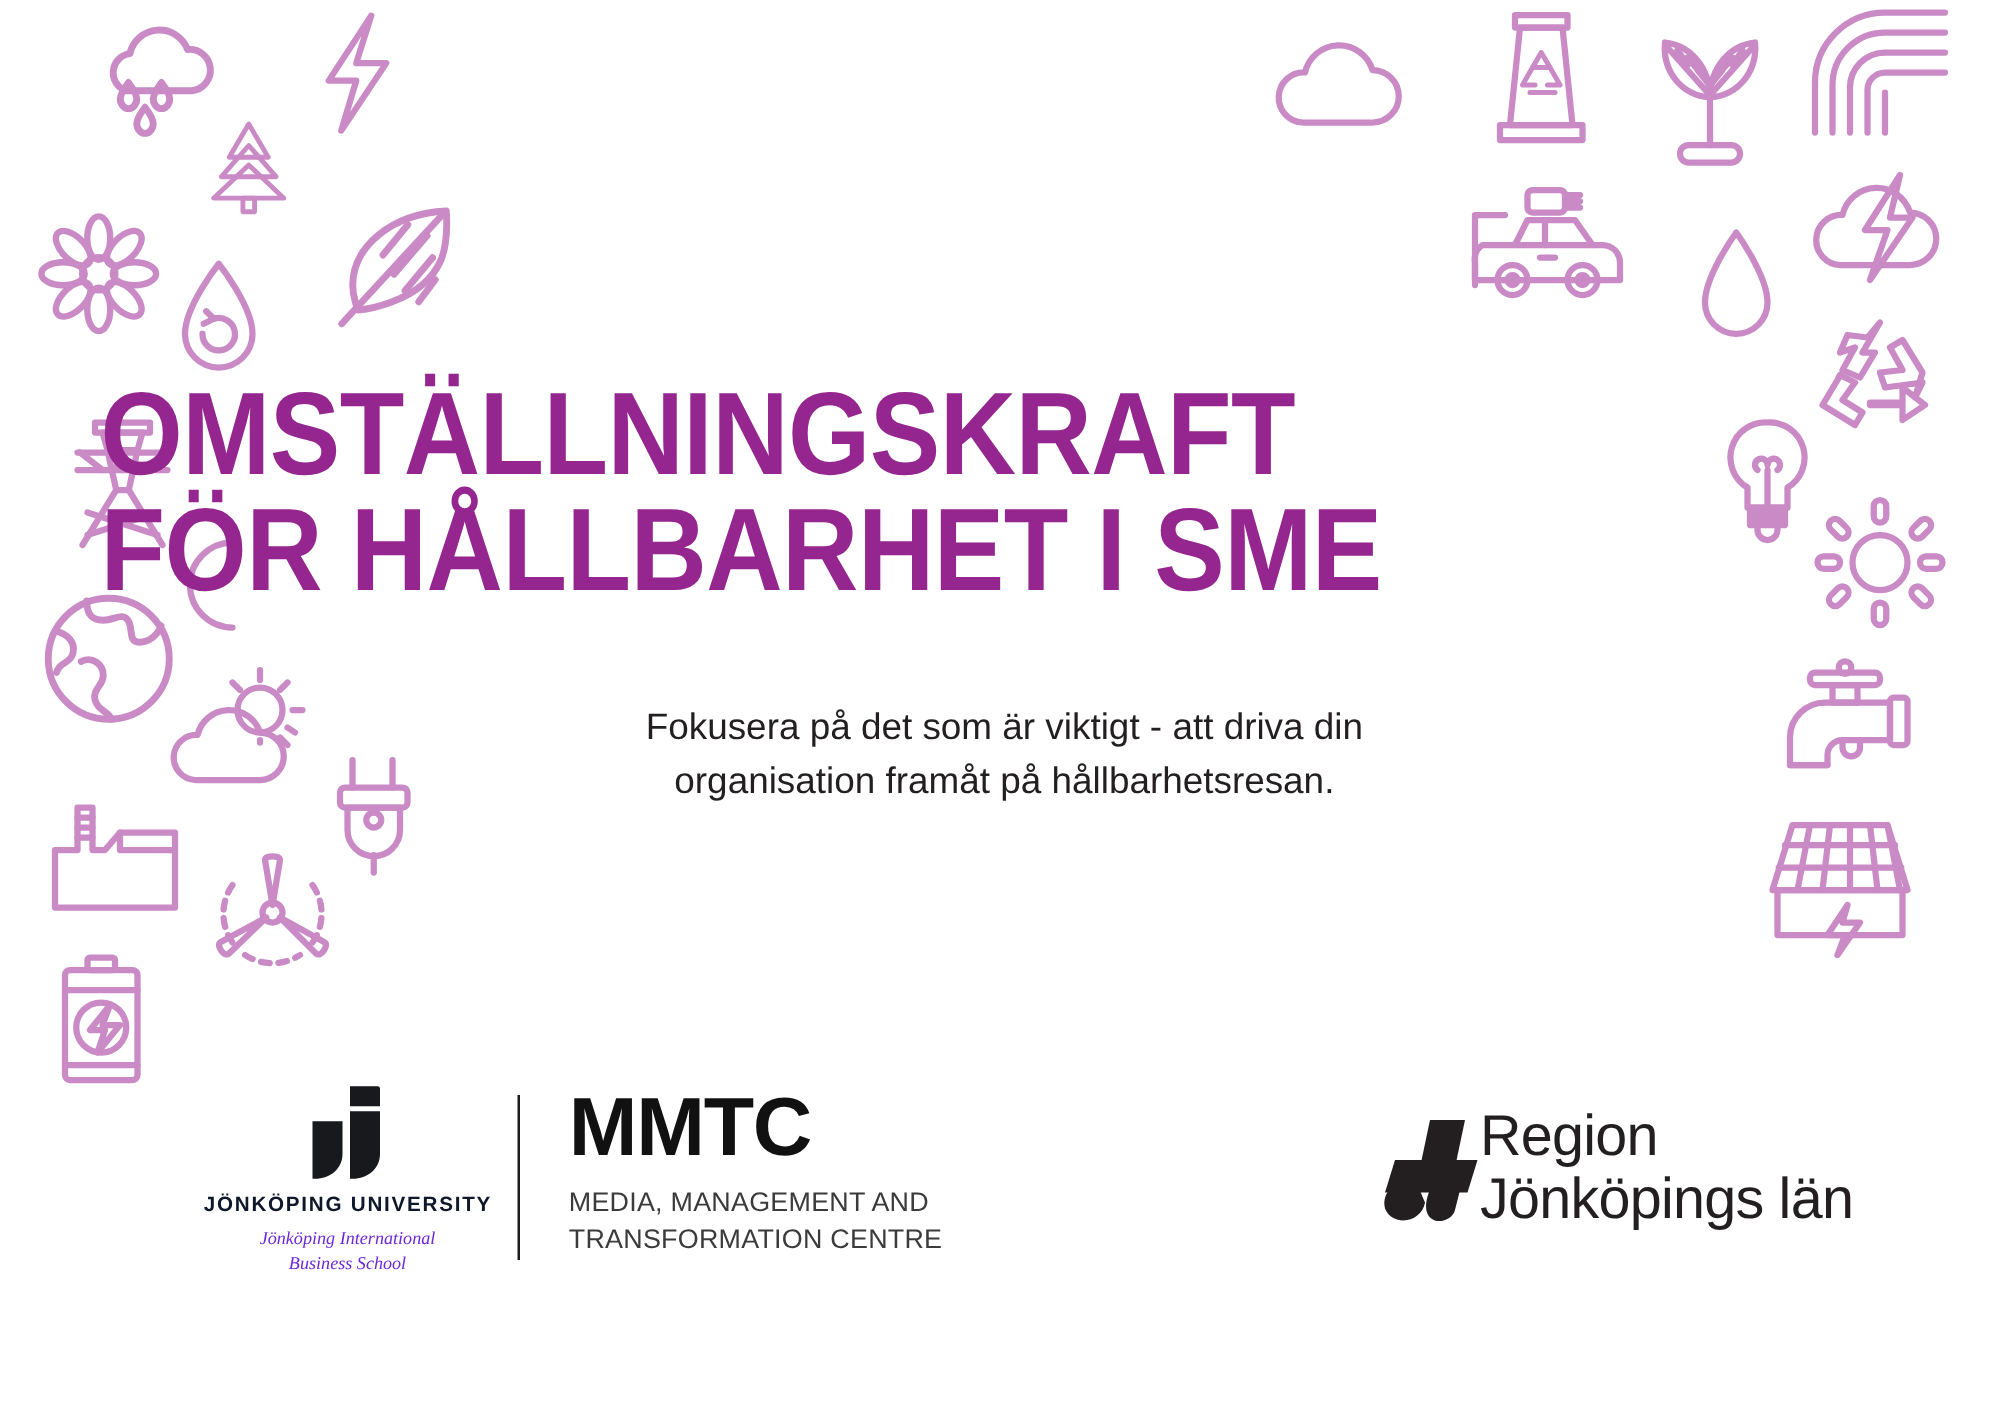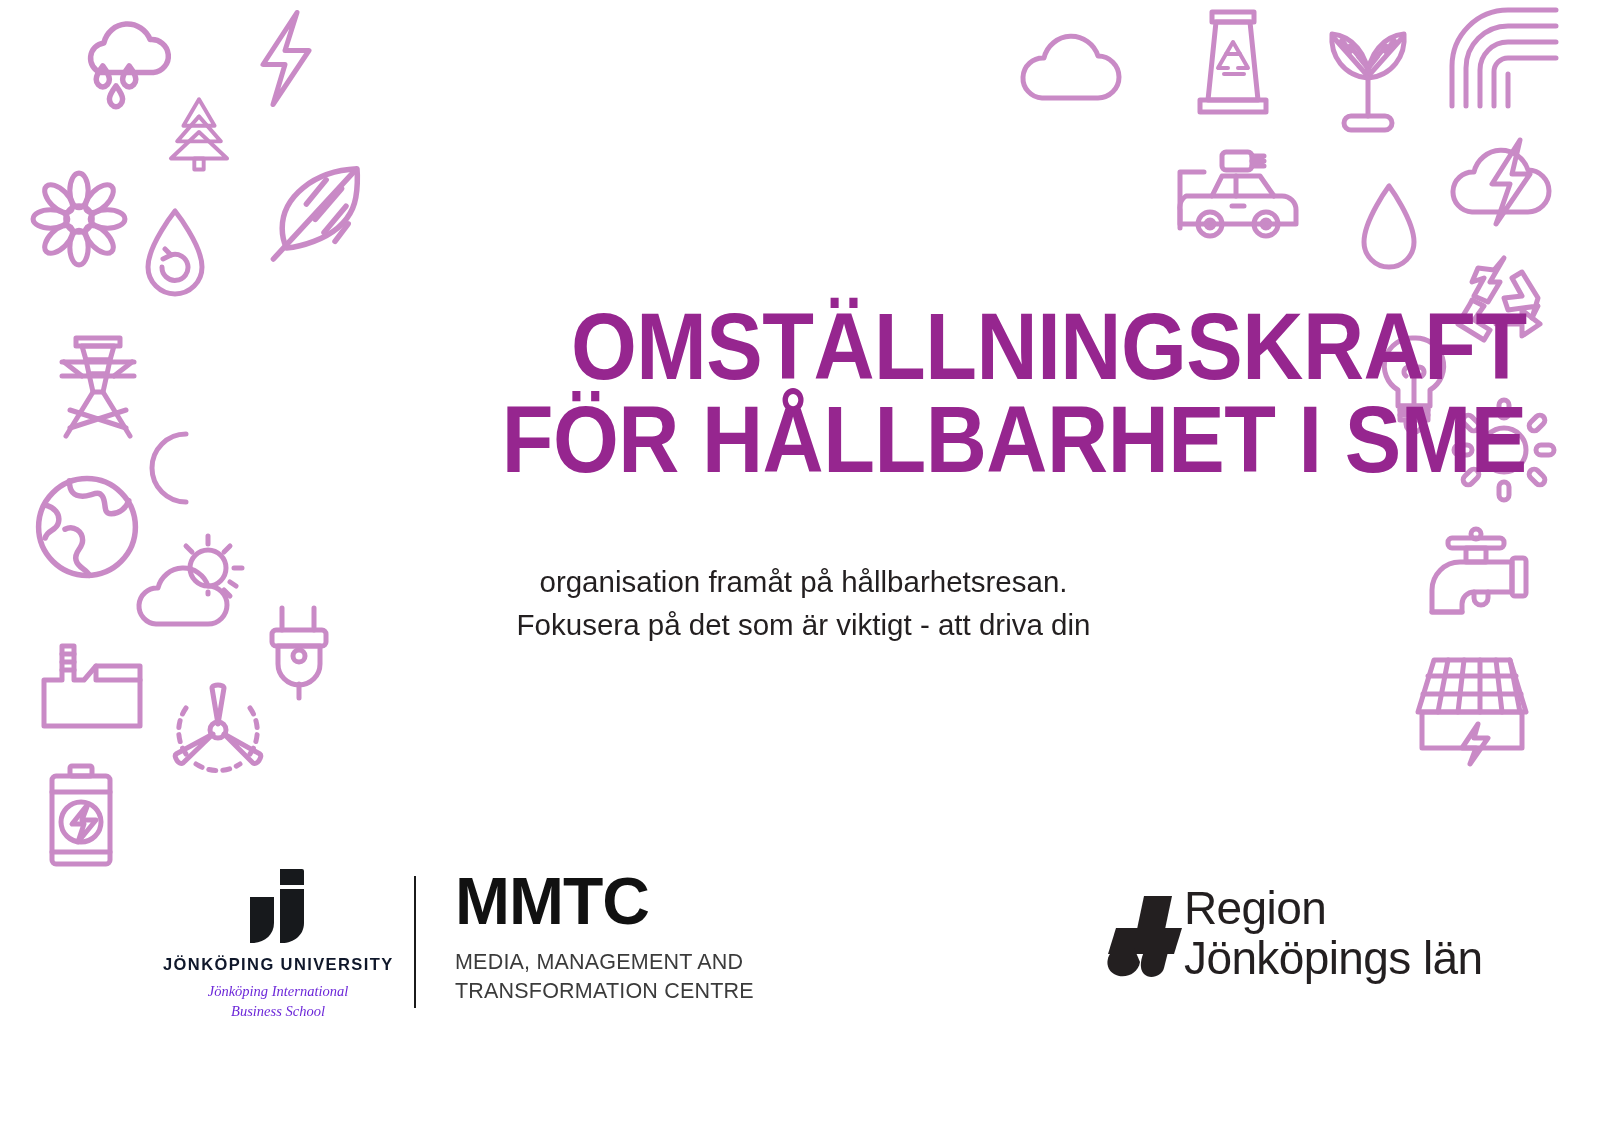--- a/index.html
+++ b/index.html
@@ -38,21 +38,21 @@
     stroke-linejoin: round;
     overflow: visible;
   }
 
   
   .headline-wrap {
     position: absolute;
     left: 0;
     top: 300px;
     width: 1607px;
-    text-align: right;
+    text-align: left;
   }
   .headline {
     color: #96268F;
     font-family: "Liberation Sans Narrow", "Liberation Sans", sans-serif;
     font-weight: 700;
     font-size: 94px;
     line-height: 0.99;
     letter-spacing: -0.5px;
     transform: scaleX(0.90);
     transform-origin: center center;
@@ -438,22 +438,22 @@
   </div>
 
   <div class="headline-wrap">
     <div class="headline">
       <span class="ln">OMSTÄLLNINGSKRAFT</span>
       <span class="ln">FÖR HÅLLBARHET I SME</span>
     </div>
   </div>
 
   <div class="subtitle">
+    <span class="ln">Fokusera på det som är viktigt - att driva din</span>
     <span class="ln">organisation framåt på hållbarhetsresan.</span>
-    <span class="ln">Fokusera på det som är viktigt - att driva din</span>
   </div>
 
   <div class="logobar">
 
     <div class="ju-group">
       <div class="ju-mark">
         <svg viewBox="0 0 64 78">
           <g fill="#17191c">
             <path d="M34 2h22a2 2 0 0 1 2 2v14H34z"></path>
             <path d="M34 22h24v34c0 12-10 20-22 20h-2V22z"></path>

